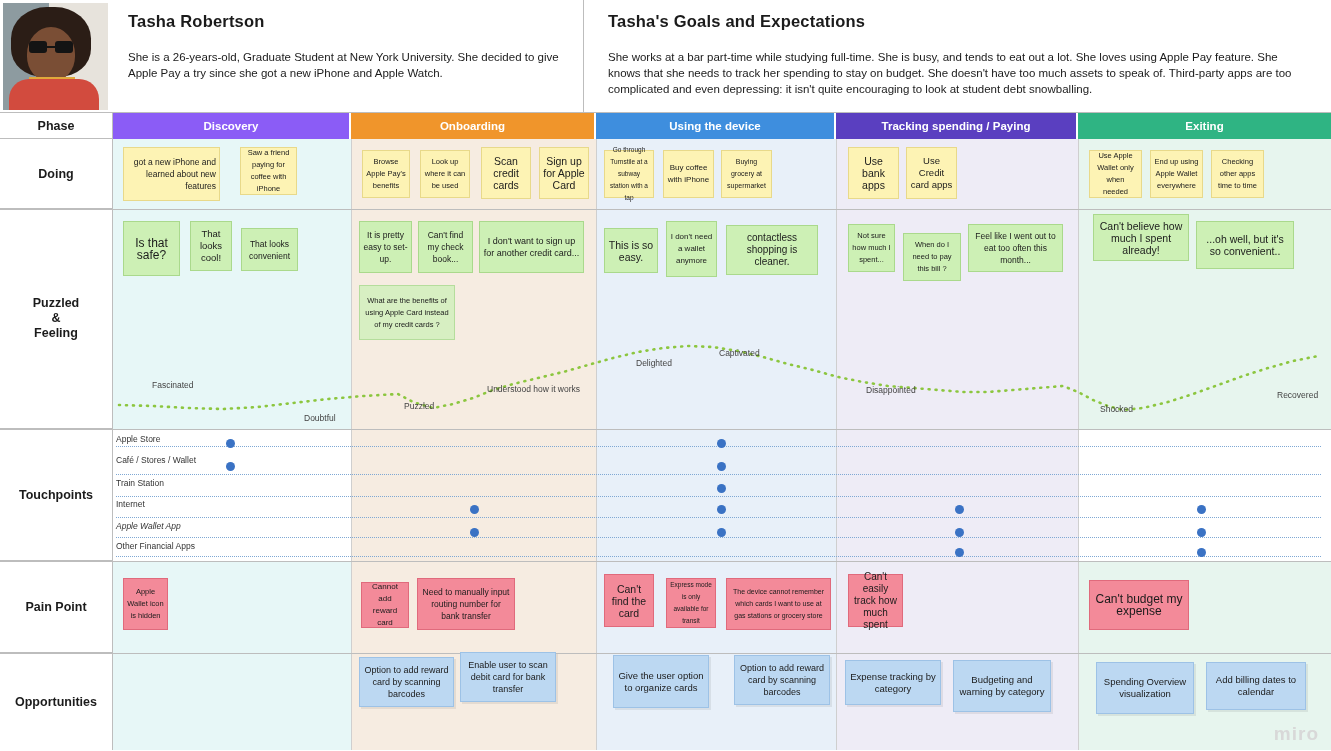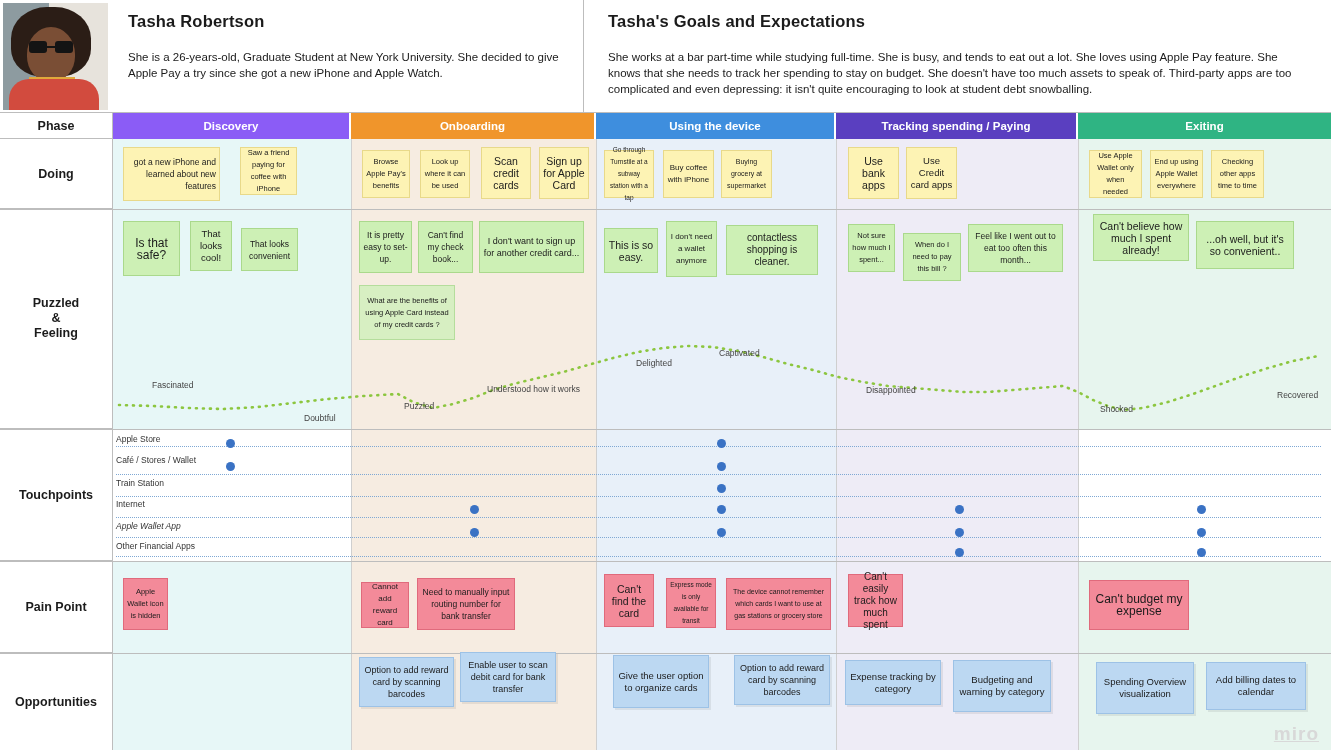--- a/index.html
+++ b/index.html
@@ -59,21 +59,21 @@
   .n-blue{background:#bcd8f2;border:1px solid #9dc2e6;box-shadow:2px 2px 0 rgba(0,0,0,.07);}
 
   
   .tp-label{position:absolute;font-size:8.5px;color:#333;}
   .tp-line{position:absolute;height:0;border-top:1px dotted #7fa8d4;}
   .dot{position:absolute;width:9px;height:9px;border-radius:50%;background:#3a72c4;}
 
   
   .emolabel{position:absolute;font-size:8.5px;color:#444;}
 
-  .watermark{position:absolute;right:12px;bottom:6px;font-size:19px;color:#d8d8d8;font-weight:bold;letter-spacing:1px;text-decoration:underline;}
+  .watermark{position:absolute;right:12px;bottom:6px;font-size:19px;color:#d8d8d8;font-weight:bold;letter-spacing:1px;}
 </style>
 </head>
 <body>
 
 <div id="canvas">
 
   <div class="topbar">
     <div class="avatar">
       <div class="sky"></div>
         <div class="wall"></div>

